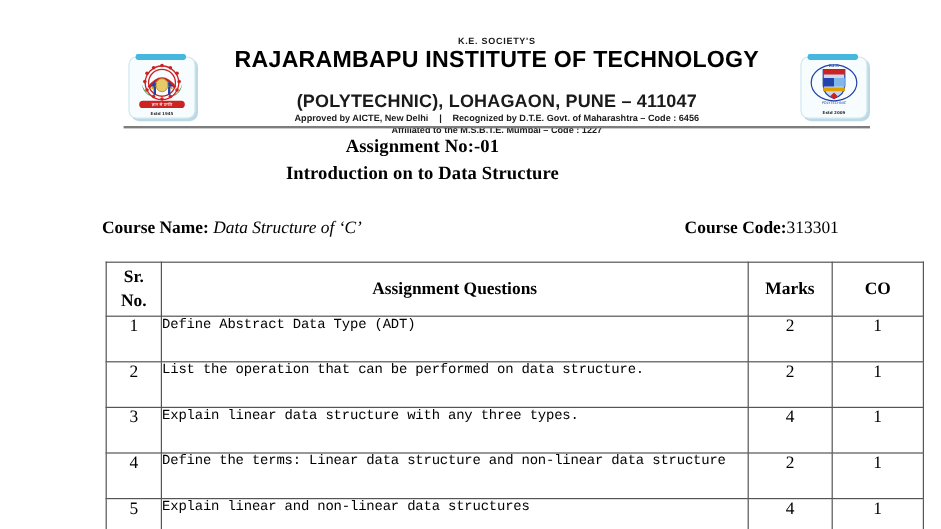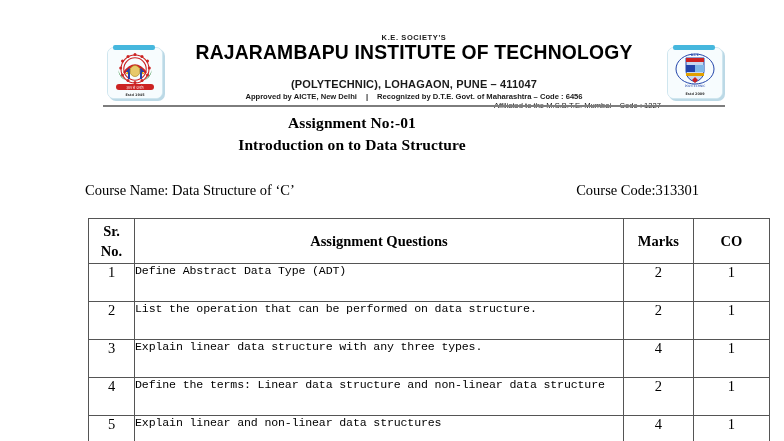--- a/index.html
+++ b/index.html
@@ -72,40 +72,39 @@
   }
   .hl-name {
     font-size: 19.5px;
     font-weight: bold;
     letter-spacing: 0.2px;
     color: #000;
     white-space: nowrap;
     transform: scaleX(0.99);
   }
   .hl-sub {
-    font-size: 11px;
+    font-size: 15px;
     font-weight: bold;
     letter-spacing: 0.15px;
     color: #1a1a1a;
     margin-top: 16px;
   }
   .hl-approved {
     font-size: 7.6px;
     font-weight: bold;
     color: #1a1a1a;
     margin-top: 2.5px;
     white-space: nowrap;
   }
   .hl-approved .sep { padding: 0 9px; font-weight: bold; }
   .hl-affil {
     font-size: 7.6px;
-    font-weight: normal;
+    font-weight: bold;
     color: #1a1a1a;
     margin-top: 1.5px;
-    text-align: right;
   }
 
   .head-rule {
     position: absolute;
     left: 103px;
     top: 105px;
     width: 622px;
     height: 0;
     border-top: 2px solid #7d7d7d;
   }
@@ -129,22 +128,22 @@
   .course-row {
     position: absolute;
     left: 85px;
     top: 182px;
     width: 614px;
     display: flex;
     justify-content: space-between;
     align-items: baseline;
     font-size: 14.5px;
   }
-  .course-name b, .course-code b { font-weight: normal; }
-  .course-name .val { font-weight: normal; }
+  .course-name b, .course-code b { font-weight: bold; }
+  .course-name .val { font-weight: normal; font-style: italic; }
   .course-code { white-space: nowrap; }
   .course-code .val { font-weight: normal; }
 
   
   .qtable {
     position: absolute;
     left: 88px;
     top: 218px;
     width: 682px;
     border-collapse: collapse;

